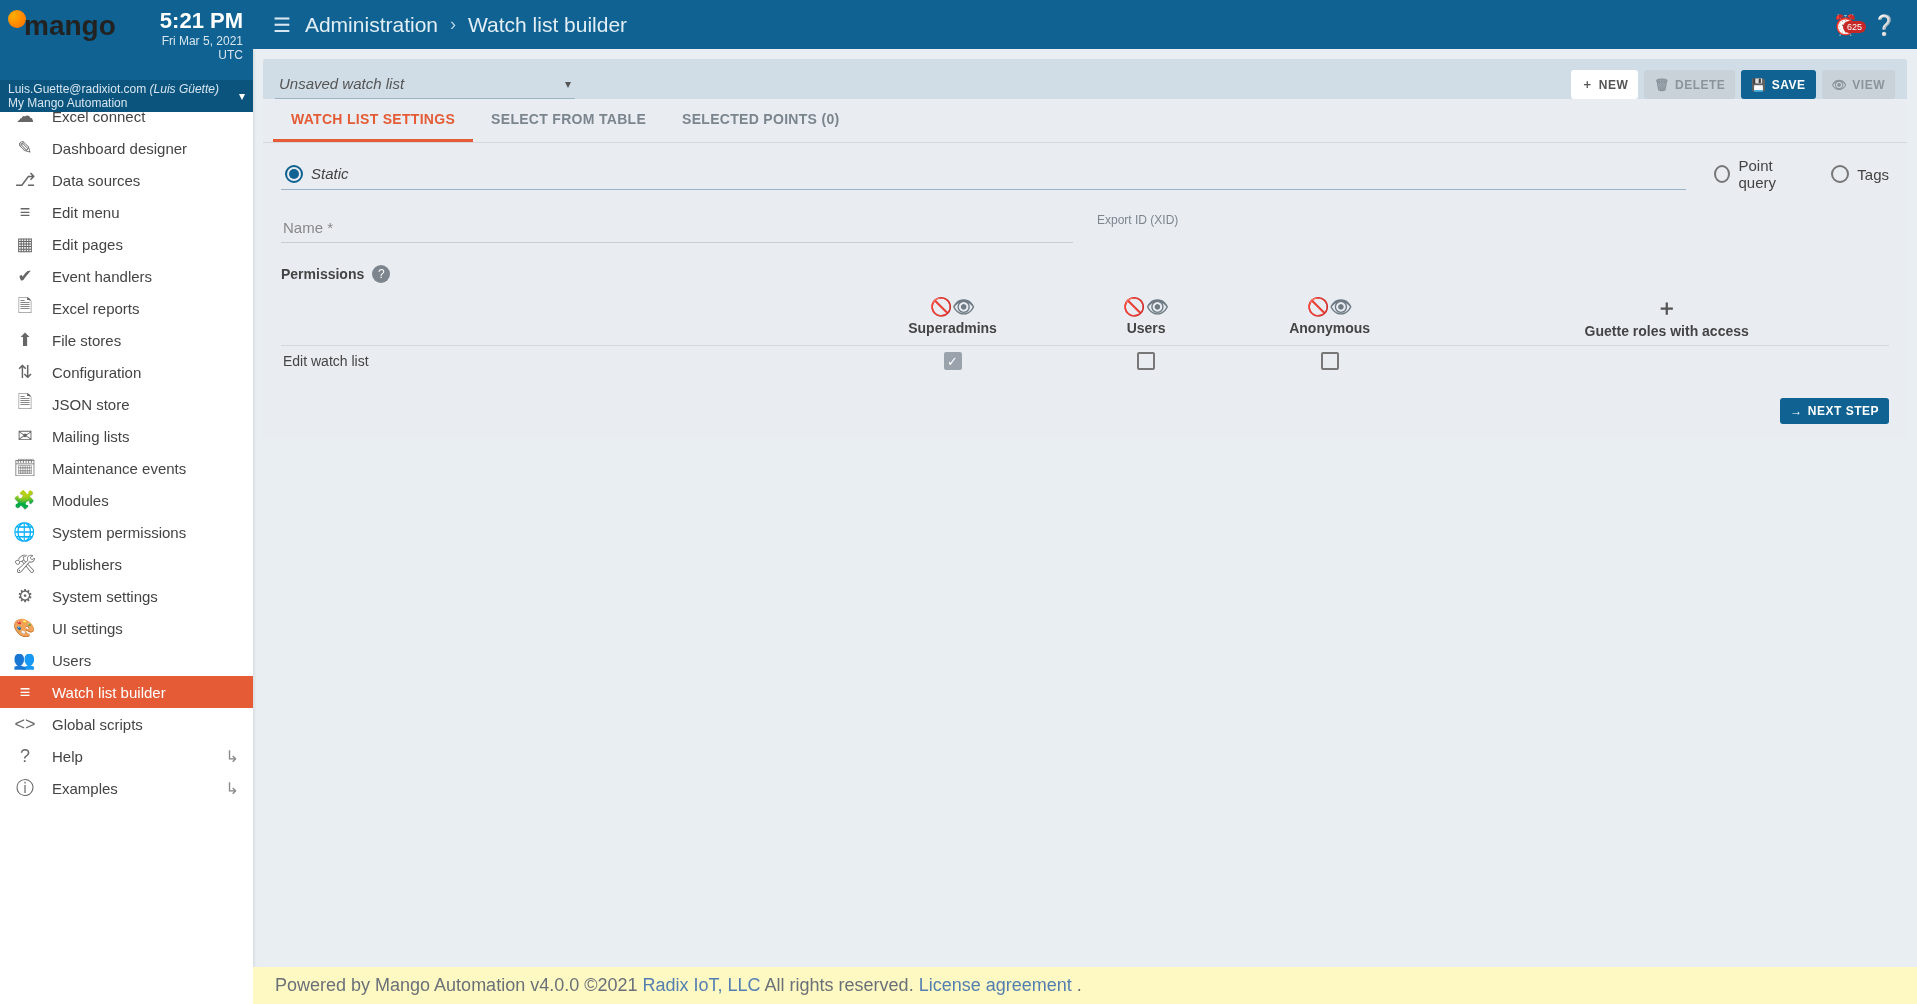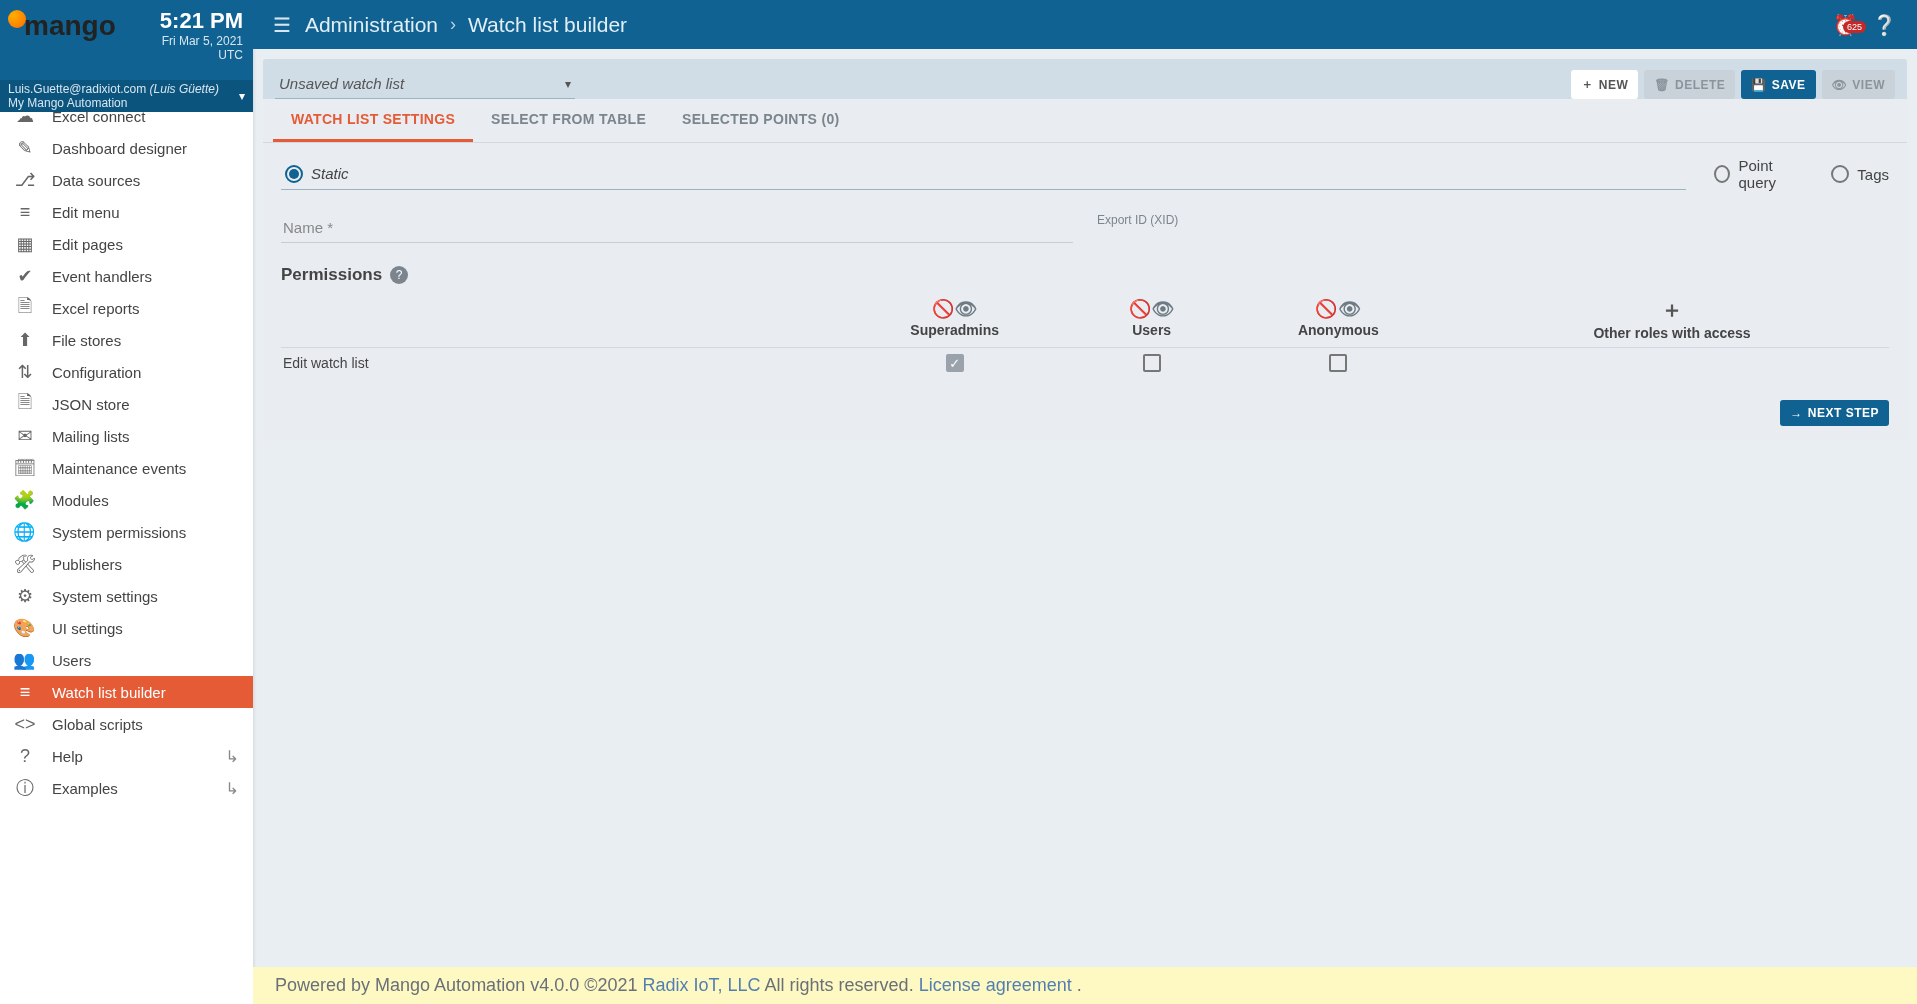--- a/index.html
+++ b/index.html
@@ -50,21 +50,21 @@
   .rdot{width:18px;height:18px;border:2px solid #777;border-radius:50%;display:flex;align-items:center;justify-content:center}
   .radio.sel .rdot{border-color:#0f6291}
   .radio.sel .rdot::after{content:"";width:10px;height:10px;border-radius:50%;background:#0f6291}
   .fields{display:flex;gap:24px;margin-bottom:22px}
   .field{flex:1}
   .field label{font-size:12px;color:#7c858e;display:block}
   .field .val{border:none;border-bottom:1px solid #c6cdd4;background:transparent;width:100%;font-size:15px;padding:6px 2px}
   .field.name .val::placeholder{color:#888}
 
   .perm-head{display:flex;align-items:center;margin-bottom:4px}
-  .perm-title{font-size:17px;font-weight:bold;color:#444;margin-right:8px}
+  .perm-title{font-size:14px;font-weight:bold;color:#444;margin-right:8px}
   .help-ic{width:18px;height:18px;border-radius:50%;background:#7c858e;color:#fff;font-size:12px;display:flex;align-items:center;justify-content:center}
   .ptable{width:100%;border-collapse:collapse}
   .ptable th,.ptable td{text-align:center;padding:6px 4px;font-size:14px;color:#444}
   .ptable th{font-weight:bold;border-bottom:1px solid #d2d8de}
   .ptable th .eye{font-size:18px;color:#6e7a84;display:block;margin-bottom:2px}
   .ptable td.lab,.ptable th.lab{text-align:left;padding-left:2px;font-weight:normal}
   .cbox{width:18px;height:18px;display:inline-flex;align-items:center;justify-content:center;border-radius:2px;vertical-align:middle}
   .cbox.off{border:2px solid #777}
   .cbox.grey{background:#9aa3ab;color:#fff;font-size:13px}
   .cbox.orange{background:#e45b36;color:#fff;font-size:12px}
@@ -259,21 +259,21 @@
         <span class="perm-title">Permissions</span>
         <span class="help-ic">?</span>
       </div>
       <table class="ptable">
         <thead>
           <tr>
             <th class="lab" style="width:34%"></th>
             <th><span class="eye">🚫👁</span><span>Superadmins</span></th>
             <th><span class="eye">🚫👁</span><span>Users</span></th>
             <th><span class="eye">🚫👁</span><span>Anonymous</span></th>
-            <th><span class="plus">＋</span><br><span>Other roles with access</span></th>
+            <th><span class="plus">＋</span><br><span>Guette roles with access</span></th>
           </tr>
         </thead>
         <tbody>
           <tr>
             <td class="lab">Edit watch list</td>
             <td><span class="cbox grey">✓</span></td>
             <td><span class="cbox off"></span></td>
             <td><span class="cbox off"></span></td>
             <td></td>
           </tr>

